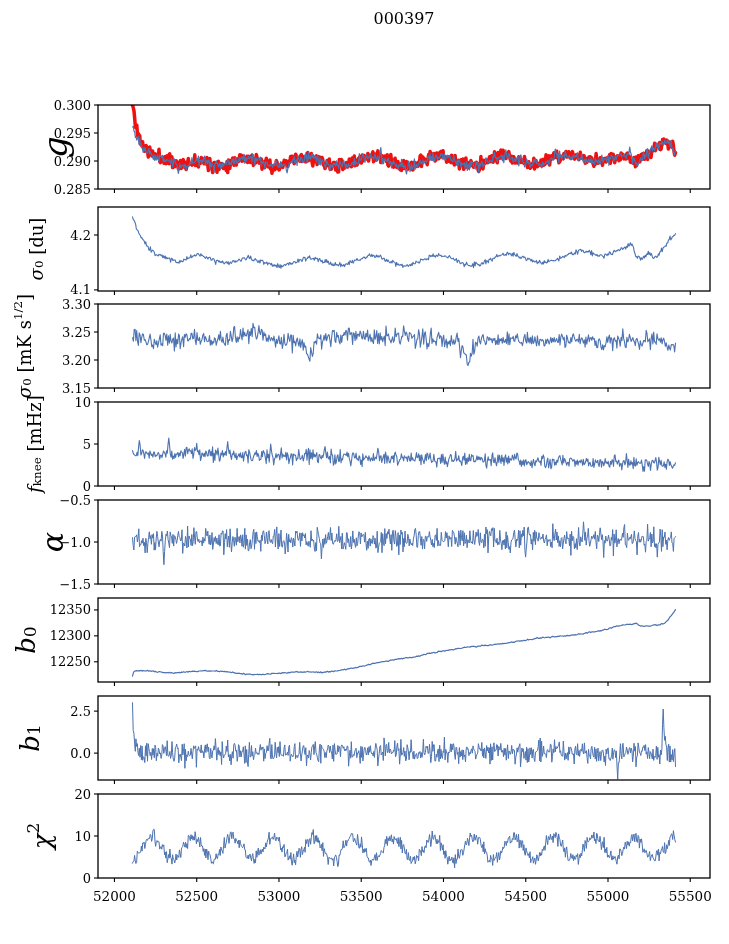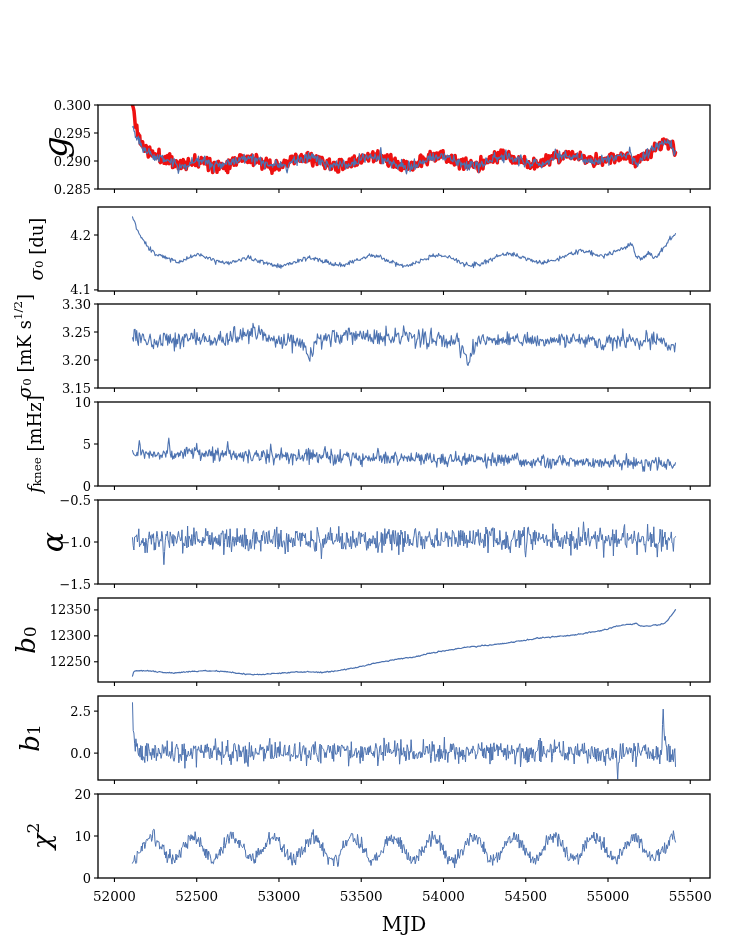--- a/index.html
+++ b/index.html
@@ -8,20 +8,21 @@
   .fig-title{position:absolute;left:98px;top:9px;width:612px;text-align:center;
              font-size:16px;color:#000;}
   .x-axis-label{position:absolute;left:98px;top:912px;width:612px;text-align:center;
                 font-size:20px;color:#000;}
   svg{position:absolute;left:0;top:0;}
 </style>
 </head>
 <body>
 
 <div class="figure">
+  <div class="fig-title">000397</div>
   <svg id="fig" width="729" height="944" viewBox="0 0 729 944">
       <defs>
         <clipPath id="clip0">
           <rect x="98" y="105" width="612" height="84"></rect>
         </clipPath>
         <clipPath id="clip1">
           <rect x="98" y="207" width="612" height="84"></rect>
         </clipPath>
         <clipPath id="clip2">
           <rect x="98" y="304" width="612" height="84"></rect>
@@ -213,14 +214,13 @@
         <text x="443.48387096774195" y="901" text-anchor="middle" font-size="13.5" fill="#000" font-family="&quot;DejaVu Serif&quot;, serif">54000</text>
         <line x1="525.741935483871" y1="878" x2="525.741935483871" y2="882" stroke="#000000" stroke-width="1.1"></line>
         <text x="525.741935483871" y="901" text-anchor="middle" font-size="13.5" fill="#000" font-family="&quot;DejaVu Serif&quot;, serif">54500</text>
         <line x1="608" y1="878" x2="608" y2="882" stroke="#000000" stroke-width="1.1"></line>
         <text x="608" y="901" text-anchor="middle" font-size="13.5" fill="#000" font-family="&quot;DejaVu Serif&quot;, serif">55000</text>
         <line x1="690.258064516129" y1="878" x2="690.258064516129" y2="882" stroke="#000000" stroke-width="1.1"></line>
         <text x="690.258064516129" y="901" text-anchor="middle" font-size="13.5" fill="#000" font-family="&quot;DejaVu Serif&quot;, serif">55500</text>
         <text transform="translate(42,836) rotate(-90)" text-anchor="middle" dominant-baseline="central" font-size="26" fill="#000" font-family="&quot;DejaVu Serif&quot;, serif"><tspan dy="0.0" font-style="italic">χ</tspan><tspan dy="-8.8" font-size="17.2">2</tspan></text>
       </g>
     </svg>
-  <div class="x-axis-label">MJD</div>
 </div>
 
 </body></html>

